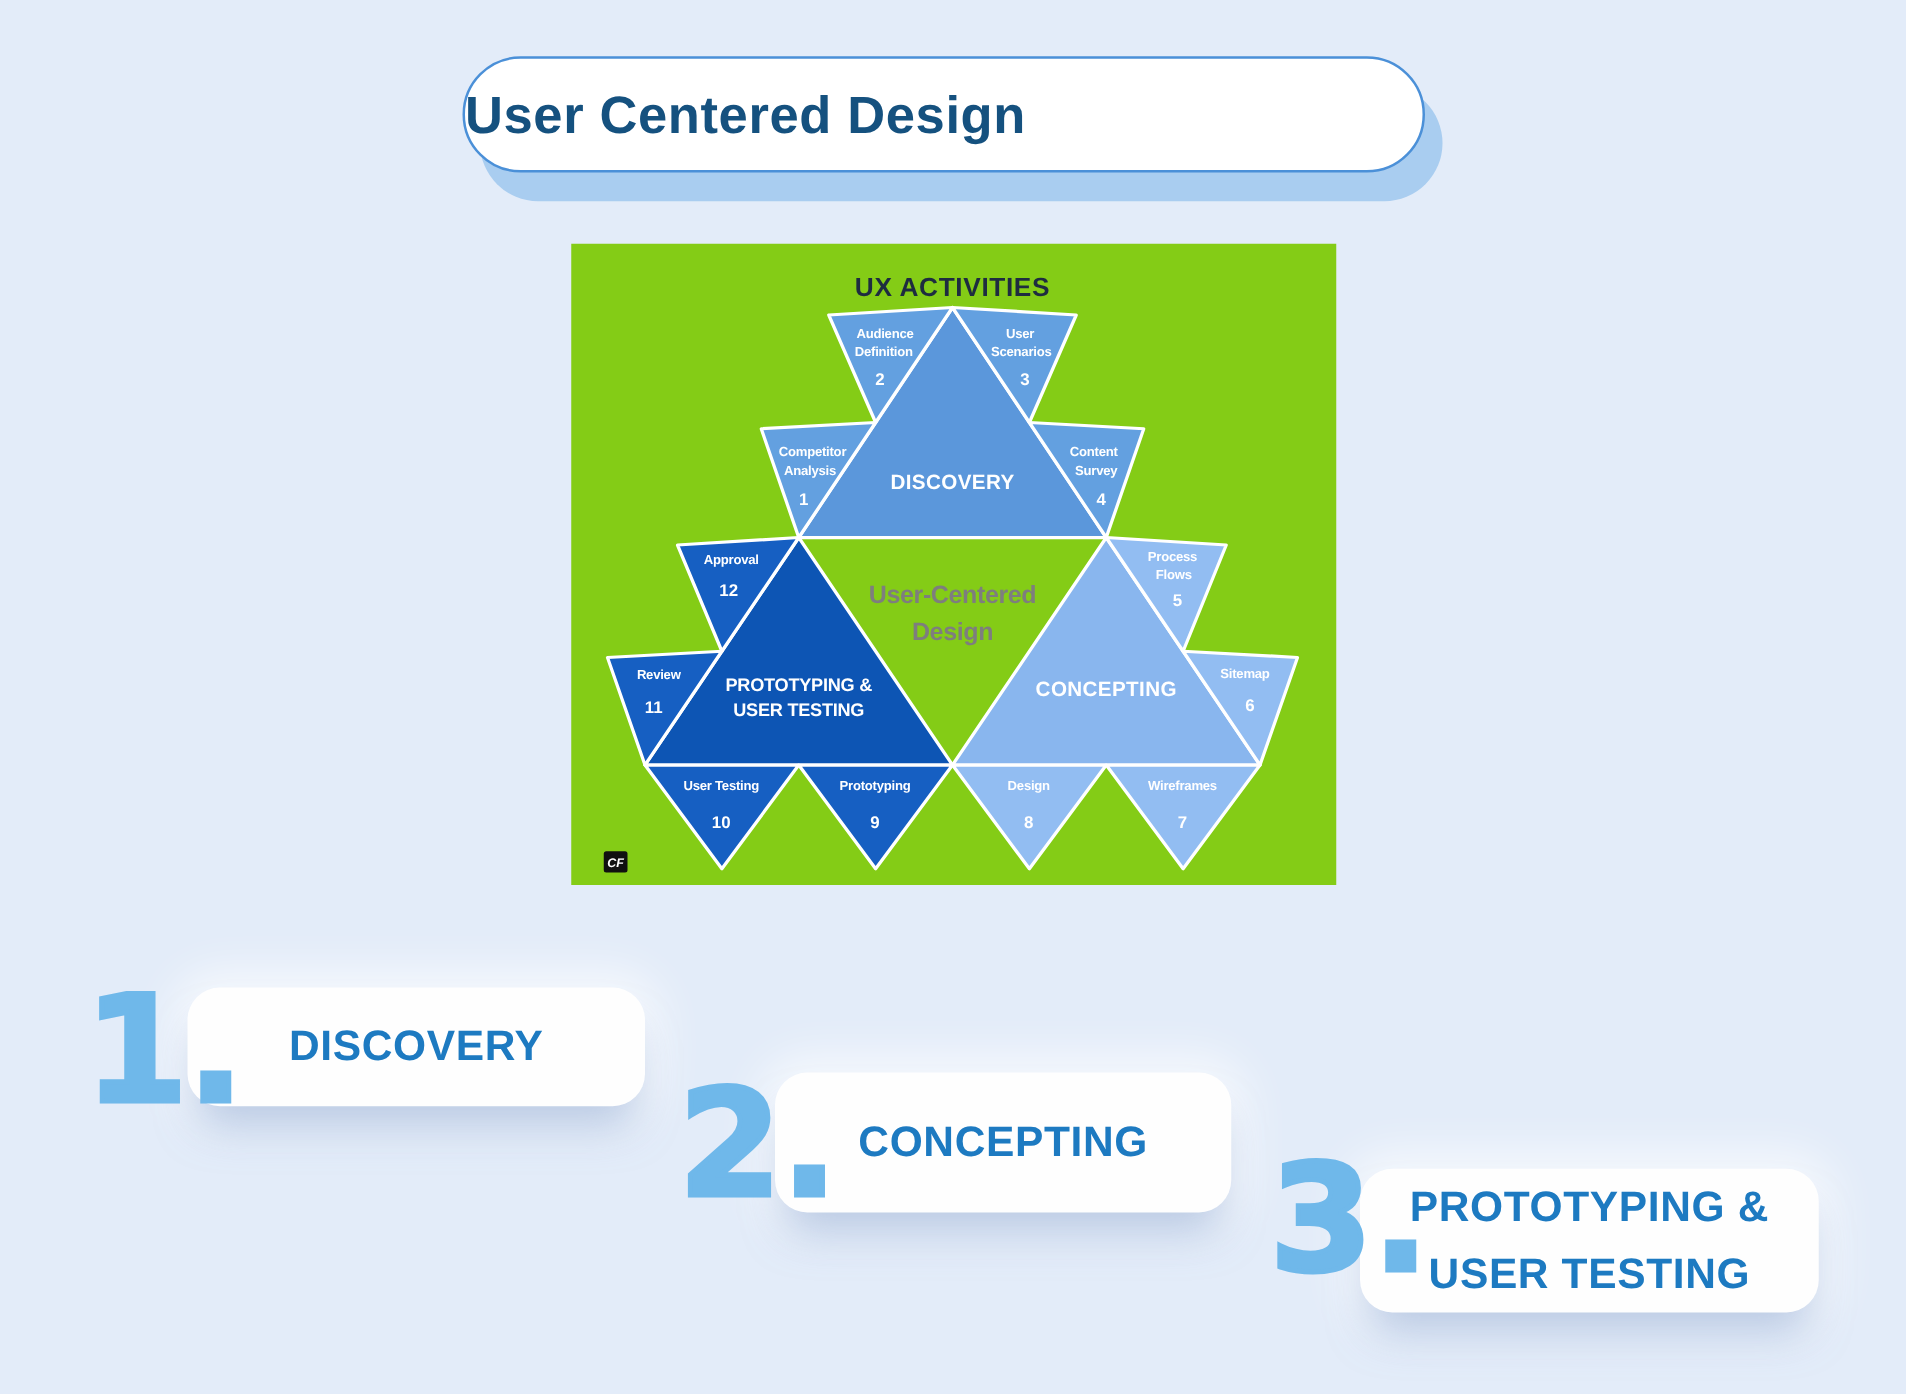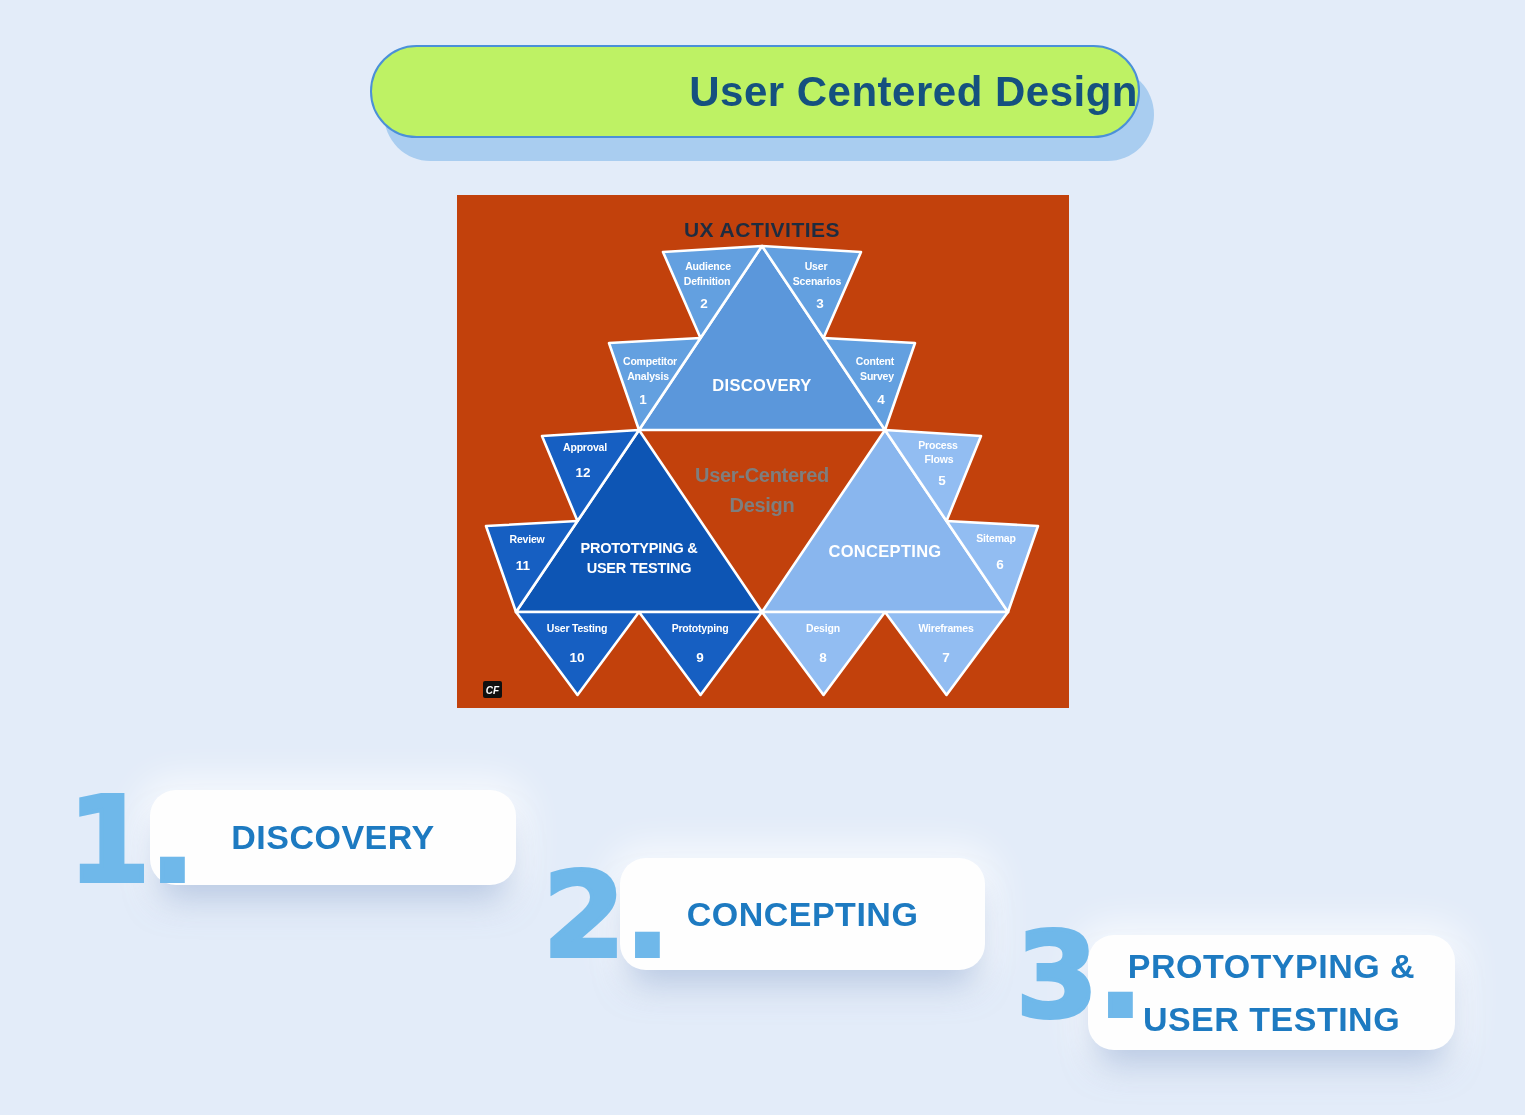--- a/index.html
+++ b/index.html
@@ -17,30 +17,30 @@
   body{
     background:var(--page-bg);
     font-family:"Liberation Sans","DejaVu Sans",sans-serif;
     position:relative;
     overflow:hidden;
   }
   .page{position:absolute;inset:0;}
   
   .title-pill{
     position:absolute;left:370px;top:45px;width:770px;height:93px;
-    background:#bef264;border:2px solid var(--pill-border);border-radius:48px;
+    background:#ffffff;border:2px solid var(--pill-border);border-radius:48px;
     box-shadow:14px 23px 0 var(--pill-shadow);
-    display:flex;align-items:center;justify-content:flex-end;
+    display:flex;align-items:center;justify-content:flex-start;
   }
   .title-pill span{
     font-size:42px;font-weight:bold;color:var(--title-text);letter-spacing:.5px;
   }
   
   .diagram-panel{
-    position:absolute;left:457px;top:195px;width:612px;height:513px;background:#c2410c;
+    position:absolute;left:457px;top:195px;width:612px;height:513px;background:#84cc16;
   }
   svg{display:block;}
   .piece{stroke:#ffffff;stroke-width:2.6;stroke-linejoin:round;}
   .dg-heading{font-size:21px;font-weight:bold;fill:var(--heading-dark);letter-spacing:.5px;}
   .ph{fill:#ffffff;font-weight:bold;}
   .ph17{font-size:16.5px;letter-spacing:.3px;}
   .ph14{font-size:14.5px;letter-spacing:-.2px;}
   .fl{fill:#ffffff;font-size:10.5px;font-weight:bold;letter-spacing:-.2px;}
   .fn{fill:#ffffff;font-size:13.5px;font-weight:bold;}
   .ctr{fill:var(--center-gray);font-size:20px;font-weight:bold;letter-spacing:-.3px;}

